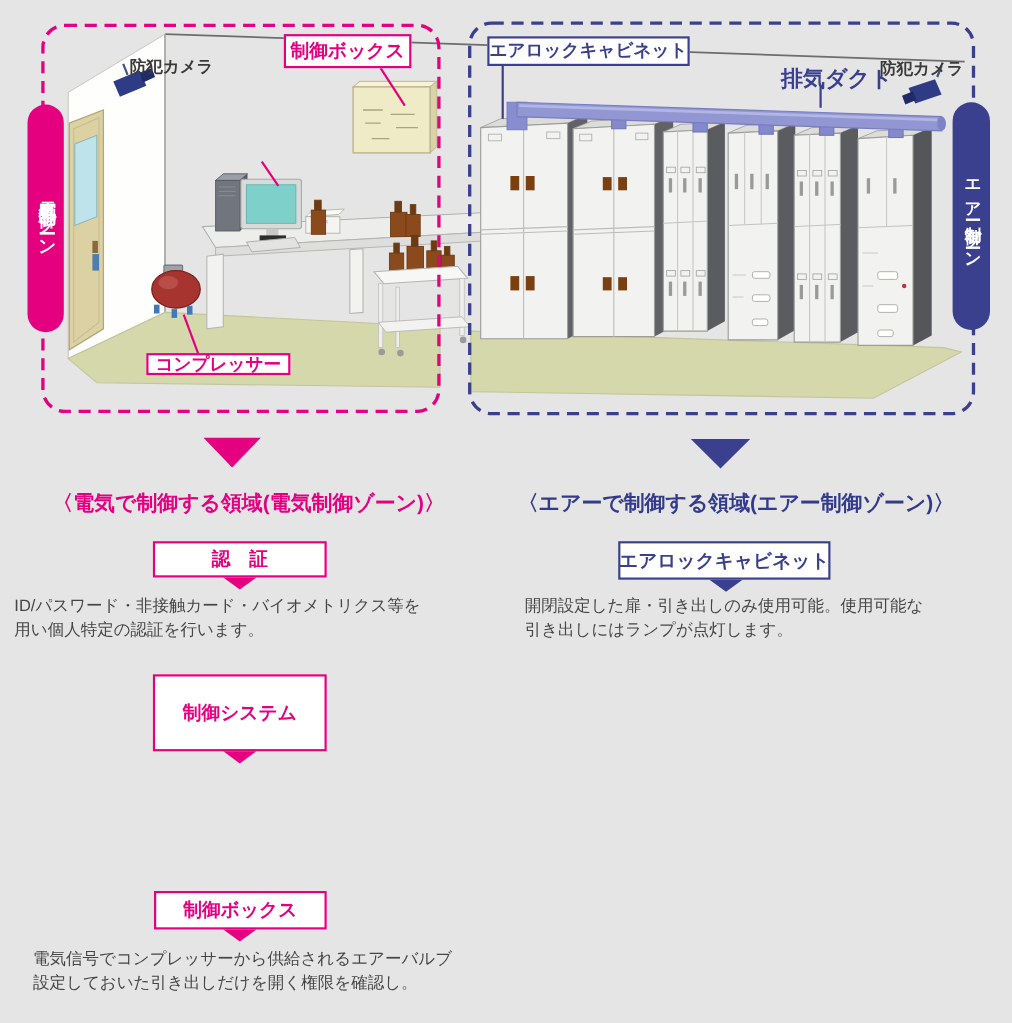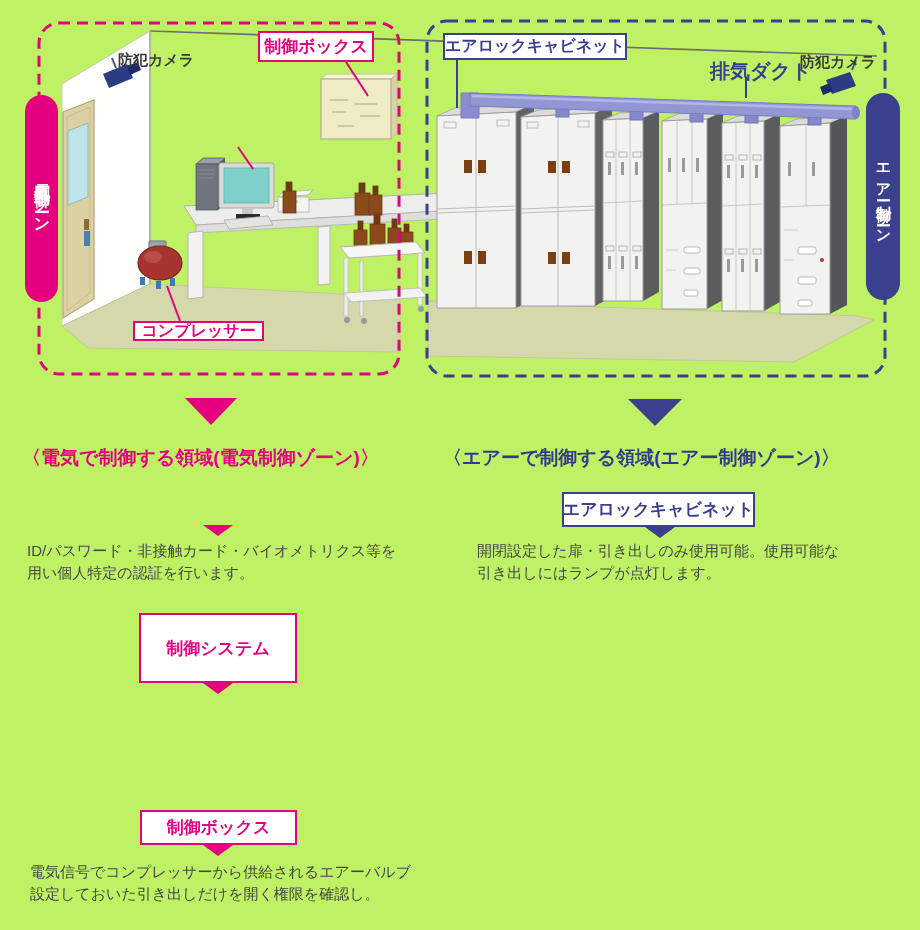--- a/index.html
+++ b/index.html
@@ -1,17 +1,17 @@
 <!DOCTYPE html>
 <html><head>
 <meta charset="utf-8">
 <style>
   html,body{margin:0;padding:0;background:#ffffff;}
   body{font-family:"Liberation Sans","DejaVu Sans",sans-serif;}
-  .scene{position:relative;width:920px;height:930px;background:#bef264;overflow:hidden;}
+  .scene{position:relative;width:920px;height:930px;background:#e5e5e5;overflow:hidden;}
   .abs{position:absolute;}
   
   .callout{position:absolute;background:#fff;border:2px solid #E4007F;color:#E4007F;
     font-weight:700;display:flex;align-items:center;justify-content:center;
     box-sizing:border-box;white-space:nowrap;}
   .callout.blue{border-color:#3A3F8E;color:#3A3F8E;}
   .plain-label{position:absolute;color:#3a3a3a;font-size:15px;font-weight:700;white-space:nowrap;}
   .plain-label.blue{color:#3A3F8E;font-size:20px;}
   
   .badge{position:absolute;border-radius:17px;color:#fff;font-weight:700;
@@ -20,21 +20,21 @@
   .badge.pink{background:#E4007F;}
   .badge.navy{background:#3A3F8E;}
   
   .tri-big{position:absolute;width:0;height:0;border-left:26px solid transparent;
     border-right:26px solid transparent;border-top:27px solid #E4007F;}
   .tri-big.blue{border-left-width:27px;border-right-width:27px;border-top-color:#3A3F8E;}
   
   .tri-sm{position:absolute;width:0;height:0;border-left:15px solid transparent;
     border-right:15px solid transparent;border-top:11px solid #E4007F;}
   .tri-sm.blue{border-top-color:#3A3F8E;}
-  .zone-heading{position:absolute;font-size:19px;font-weight:700;white-space:nowrap;}
+  .zone-heading{position:absolute;font-size:19px;font-weight:700;text-align:center;white-space:nowrap;}
   .zone-heading.pink{color:#E4007F;}
   .zone-heading.blue{color:#333A8C;}
   .sec-box{position:absolute;background:#fff;border:2px solid #E4007F;color:#E4007F;
     font-weight:700;font-size:17px;display:flex;align-items:center;justify-content:center;
     box-sizing:border-box;white-space:nowrap;}
   .sec-box.blue{border-color:#3A3F8E;color:#3A3F8E;}
   .para{position:absolute;font-size:15px;line-height:22px;color:#454545;white-space:pre-line;}
 </style>
 </head>
 <body>
@@ -292,22 +292,23 @@
 
   <div class="badge pink" style="left:25px;top:95px;width:33px;height:207px">電気制御ゾーン</div>
   <div class="badge navy" style="left:866px;top:93px;width:34px;height:207px;font-size:15px;letter-spacing:2px">エアー制御ゾーン</div>
 
   <div class="tri-big" style="left:185px;top:398px"></div>
   <div class="tri-big blue" style="left:628px;top:399px"></div>
 
   <div class="zone-heading pink" style="left:22px;top:445px;width:408px">〈電気で制御する領域(電気制御ゾーン)〉</div>
   <div class="zone-heading blue" style="left:443px;top:445px;width:452px">〈エアーで制御する領域(エアー制御ゾーン)〉</div>
 
+  <div class="sec-box" style="left:139px;top:492px;width:158px;height:33px">認　証</div>
   <div class="tri-sm" style="left:203px;top:525px"></div>
-  <div class="para" style="left:27px;top:540px;width:395px">ID/パスワード・非接触カード・バイオメトリクス等を
+  <div class="para" style="left:13px;top:540px;width:395px">ID/パスワード・非接触カード・バイオメトリクス等を
 用い個人特定の認証を行います。</div>
 
   <div class="sec-box" style="left:139px;top:613px;width:158px;height:70px">制御システム</div>
   <div class="tri-sm" style="left:203px;top:683px"></div>
 
   <div class="sec-box" style="left:140px;top:810px;width:157px;height:35px">制御ボックス</div>
   <div class="tri-sm" style="left:203px;top:845px"></div>
   <div class="para" style="left:30px;top:861px;width:400px">電気信号でコンプレッサーから供給されるエアーバルブ
 設定しておいた引き出しだけを開く権限を確認し。</div>
 

